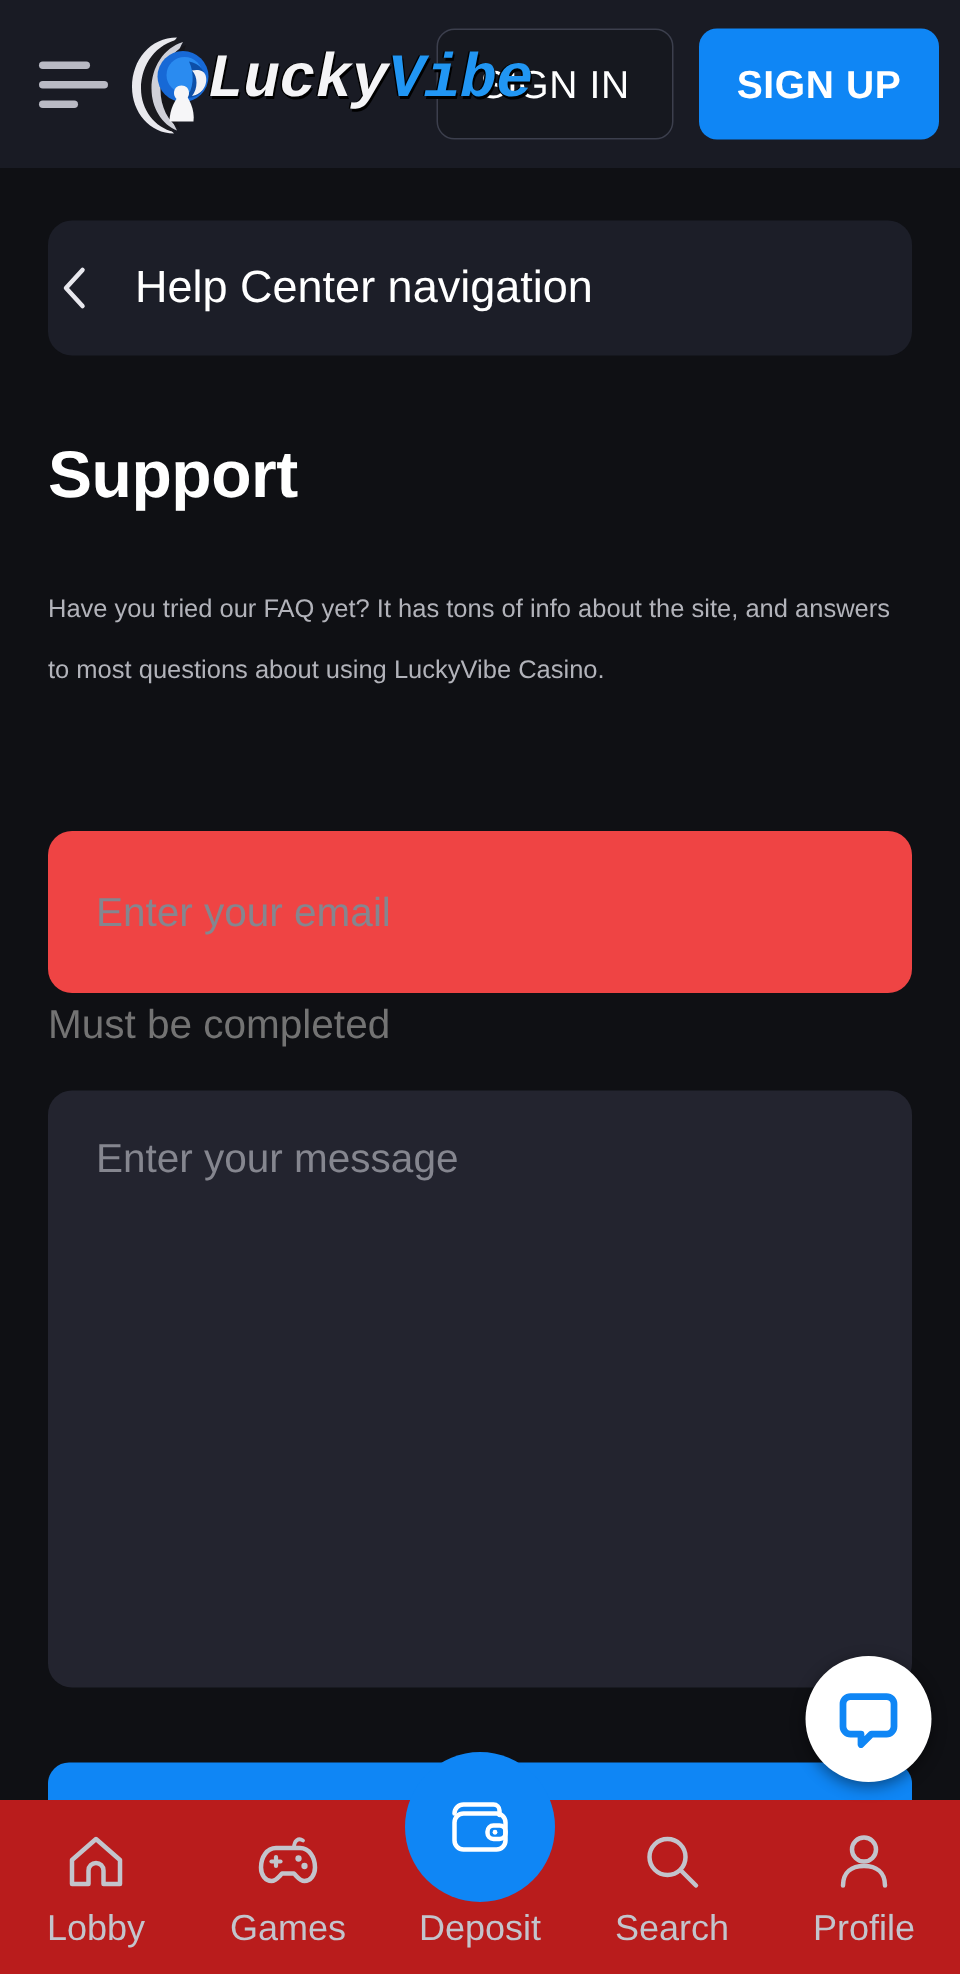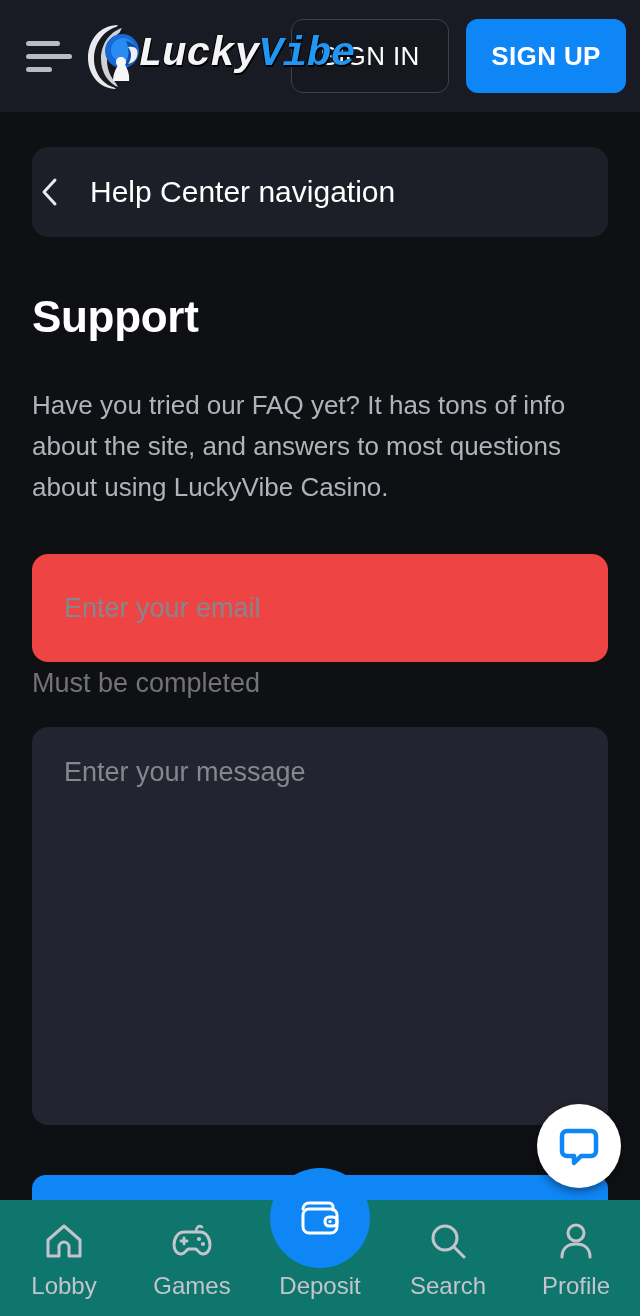--- a/index.html
+++ b/index.html
@@ -159,21 +159,21 @@
     font-weight: bold;
     letter-spacing: -0.3px;
   }
 
   .page-desc {
     position: absolute;
     top: 385px;
     left: 32px;
     width: 580px;
     color: #b2b3ba;
-    font-size: 26px;
+    font-size: 17px;
     line-height: 41px;
   }
 
   
   .field-email {
     position: absolute;
     top: 554px;
     left: 32px;
     width: 576px;
     height: 108px;
@@ -247,21 +247,21 @@
     z-index: 30;
   }
 
   
   .bottomnav {
     position: absolute;
     left: 0;
     bottom: 0;
     width: 640px;
     height: 116px;
-    background: #0f766e;
+    background: #b91c1c;
     display: flex;
     align-items: flex-start;
     z-index: 20;
   }
   .navitem {
     flex: 1 1 0;
     height: 116px;
     position: relative;
     display: flex;
     flex-direction: column;

